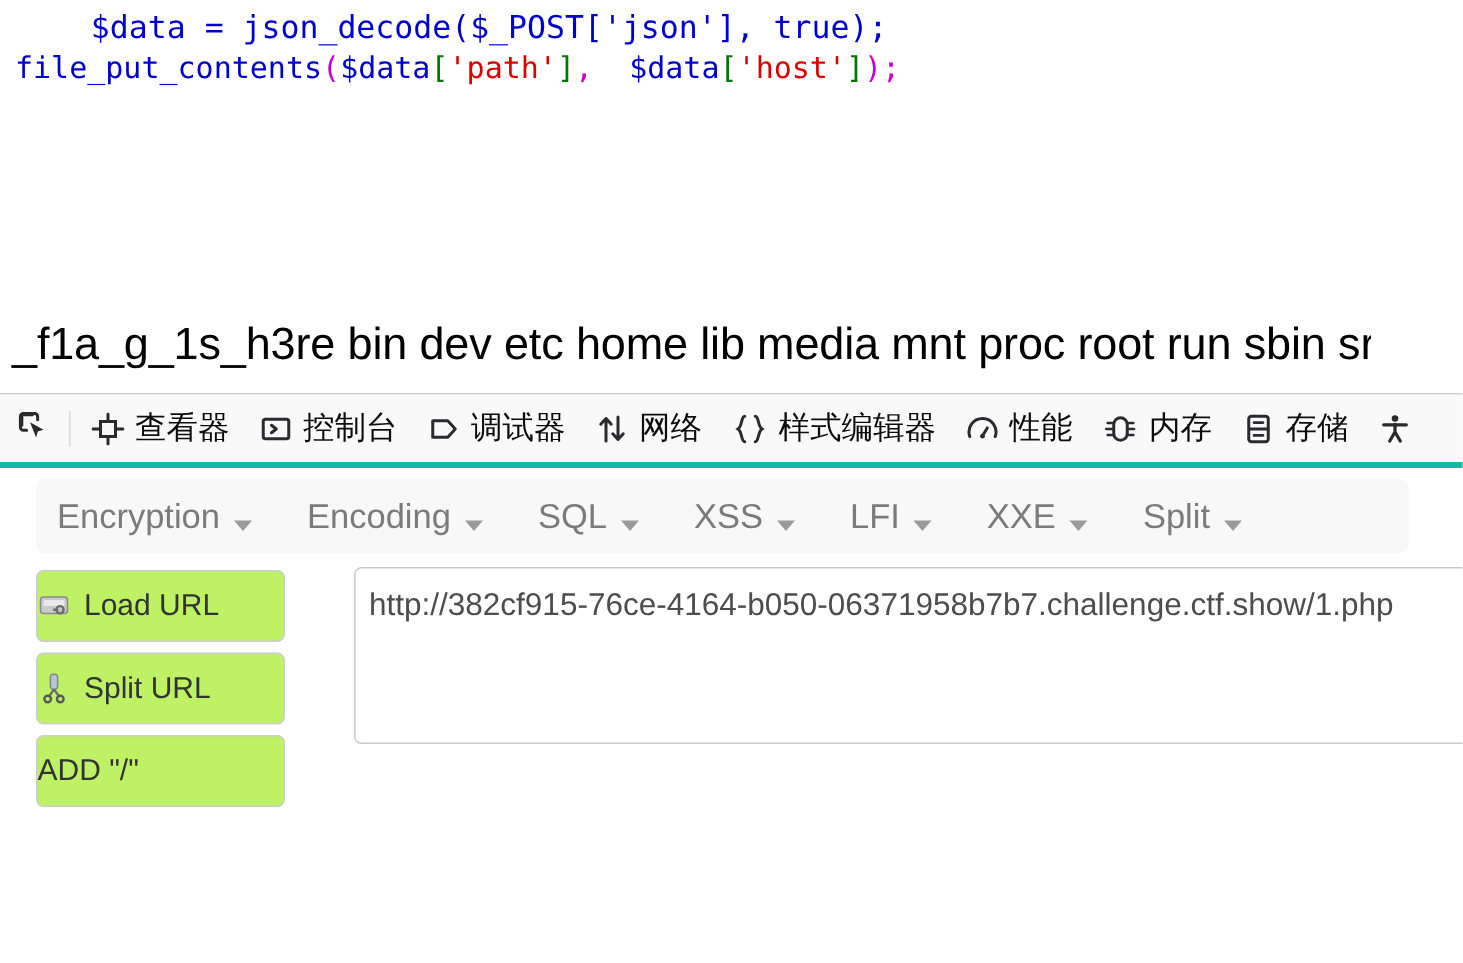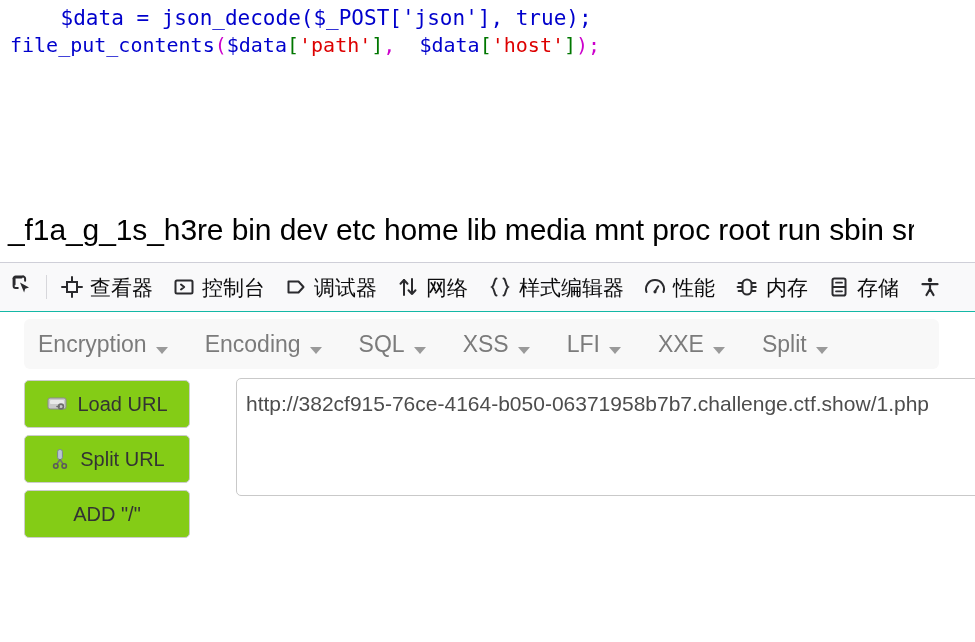--- a/index.html
+++ b/index.html
@@ -59,21 +59,21 @@
   }
 
   
   .devtools {
     position: absolute;
     left: 0; top: 262px;
     width: 975px;
     height: 50px;
     background: #f9f9fa;
     border-top: 1px solid #cfcfd8;
-    border-bottom: 1px solid #14b8a6;
+    border-bottom: 4px solid #14b8a6;
     box-sizing: border-box;
     display: flex;
     align-items: center;
     overflow: hidden;
   }
   .dt-picker {
     width: 46px;
     height: 100%;
     display: flex;
     align-items: center;
@@ -150,26 +150,26 @@
   .hb-btncol {
     position: absolute;
     left: 24px;
     top: 67px;
     width: 166px;
   }
   .hb-btn {
     width: 166px;
     height: 48px;
     margin-bottom: 7px;
-    background: #84cc16;
+    background: #bef264;
     border: 1px solid #ccc;
     border-radius: 5px;
     display: flex;
     align-items: center;
-    justify-content: center;
+    justify-content: flex-start;
     font-size: 20px;
     color: #333;
     box-sizing: border-box;
   }
   .hb-btn .bico {
     width: 22px;
     height: 22px;
     margin-right: 9px;
     display: inline-flex;
     align-items: center;

